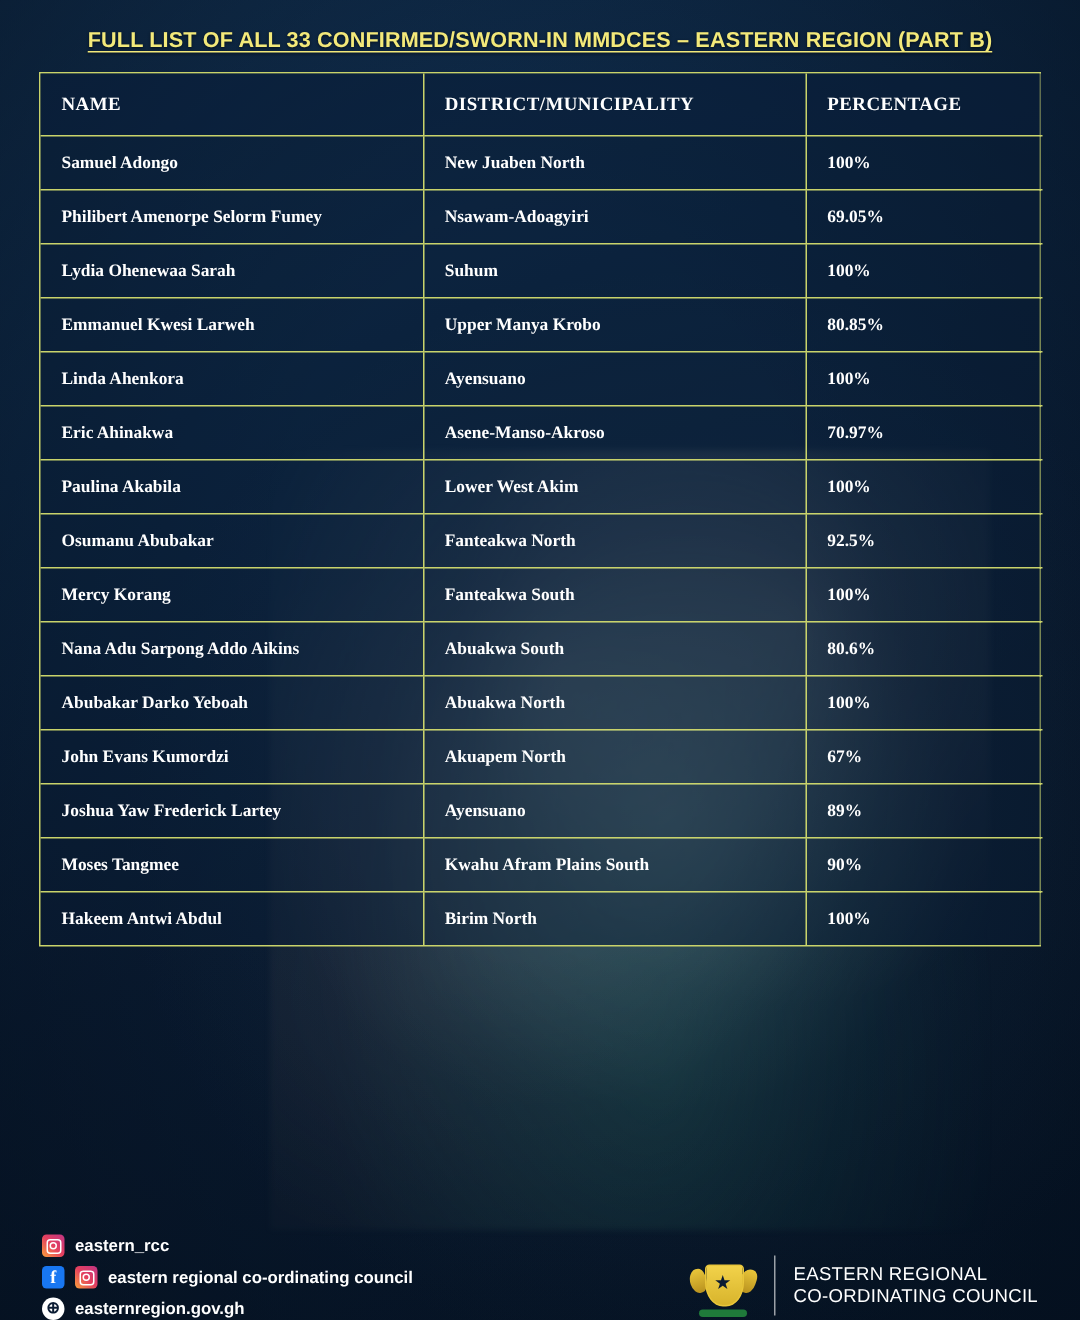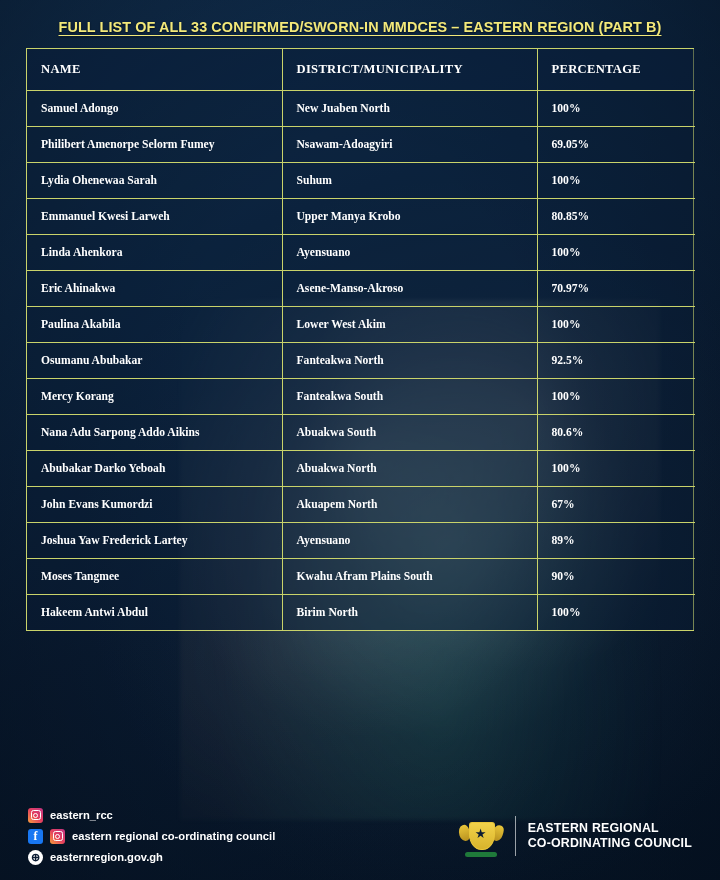--- a/index.html
+++ b/index.html
@@ -113,21 +113,21 @@
 
   
   .footer {
     position: absolute;
     left: 0;
     right: 0;
     bottom: 0;
     height: 88px;
     z-index: 4;
     display: flex;
-    align-items: center;
+    align-items: flex-end;
     justify-content: space-between;
     padding: 0 28px;
     box-sizing: border-box;
   }
 
   .social {
     display: flex;
     flex-direction: column;
     gap: 6px;
   }
@@ -224,21 +224,21 @@
     border-radius: 3px;
   }
   .divider {
     width: 1px;
     height: 40px;
     background: rgba(255,255,255,0.6);
   }
   .brand-text {
     color: #ffffff;
     font-size: 12.4px;
-    font-weight: bold;
+    font-weight: normal;
     line-height: 15px;
     letter-spacing: 0.2px;
   }
 </style>
 </head>
 <body>
 
 <div id="page">
   <div id="bg-photo"></div>
   <div id="vignette"></div>

